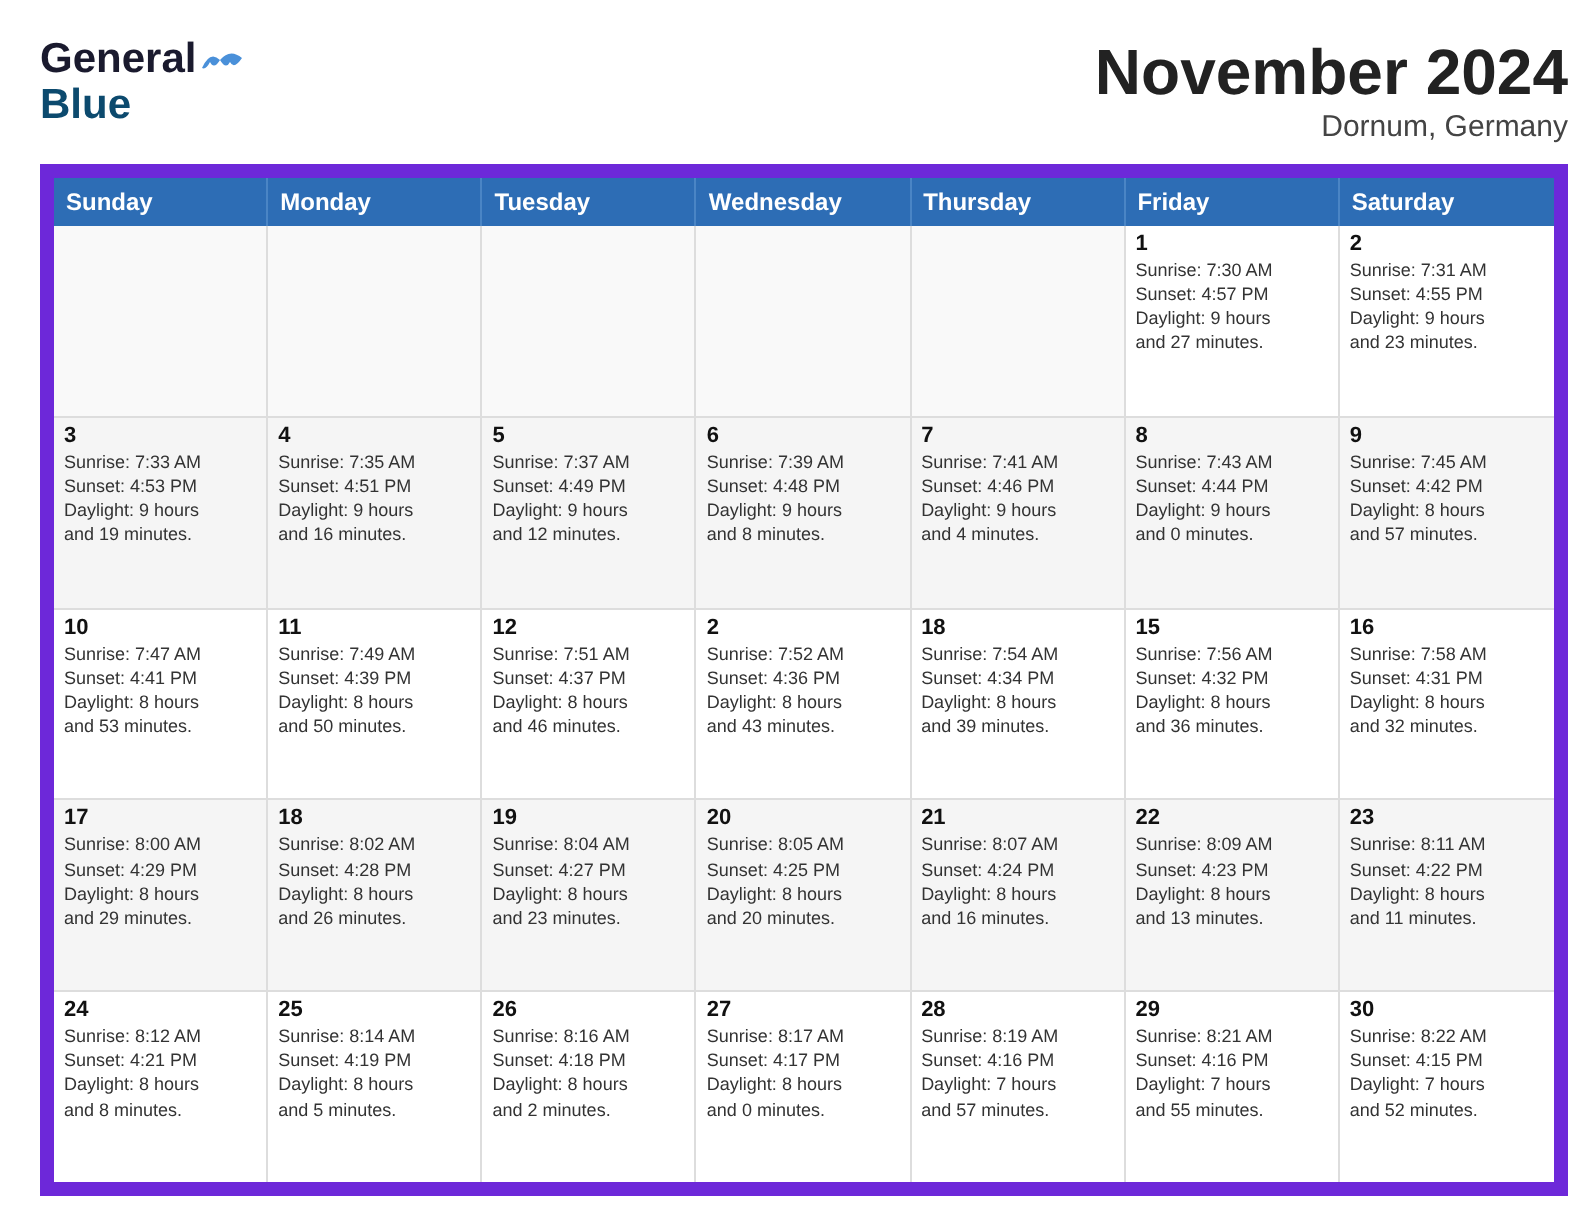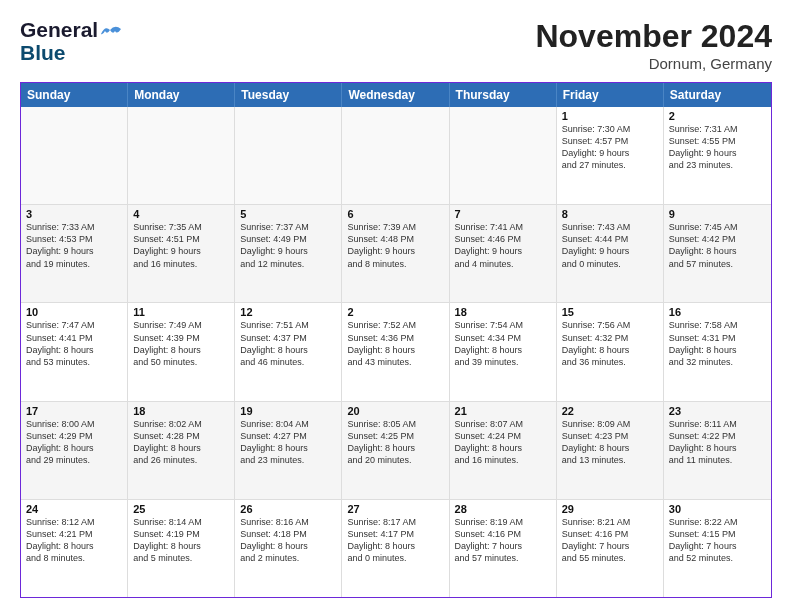--- a/index.html
+++ b/index.html
@@ -6,21 +6,21 @@
     body {
       font-family: Arial, sans-serif;
       background: #fff;
       width: 792px;
       height: 612px;
       overflow: hidden;
     }
     .page {
       width: 792px;
       height: 608px;
-      padding: 18px 20px 10px 20px;
+      padding: 18px 8px 10px 20px;
       display: flex;
       flex-direction: column;
     }
     .header {
       display: flex;
       justify-content: space-between;
       align-items: flex-start;
       margin-bottom: 10px;
     }
     .logo-wrapper {
@@ -36,21 +36,21 @@
       color: #222;
     }
     .location {
       font-size: 15px;
       color: #444;
     }
     .calendar {
       flex: 1;
       display: flex;
       flex-direction: column;
-      border: 1px solid #6d28d9;
+      border: 7px solid #6d28d9;
     }
     .cal-header {
       display: grid;
       grid-template-columns: repeat(7, 1fr);
       background: #2d6db5;
     }
     .cal-header-cell {
       color: #fff;
       font-weight: bold;
       font-size: 12px;

